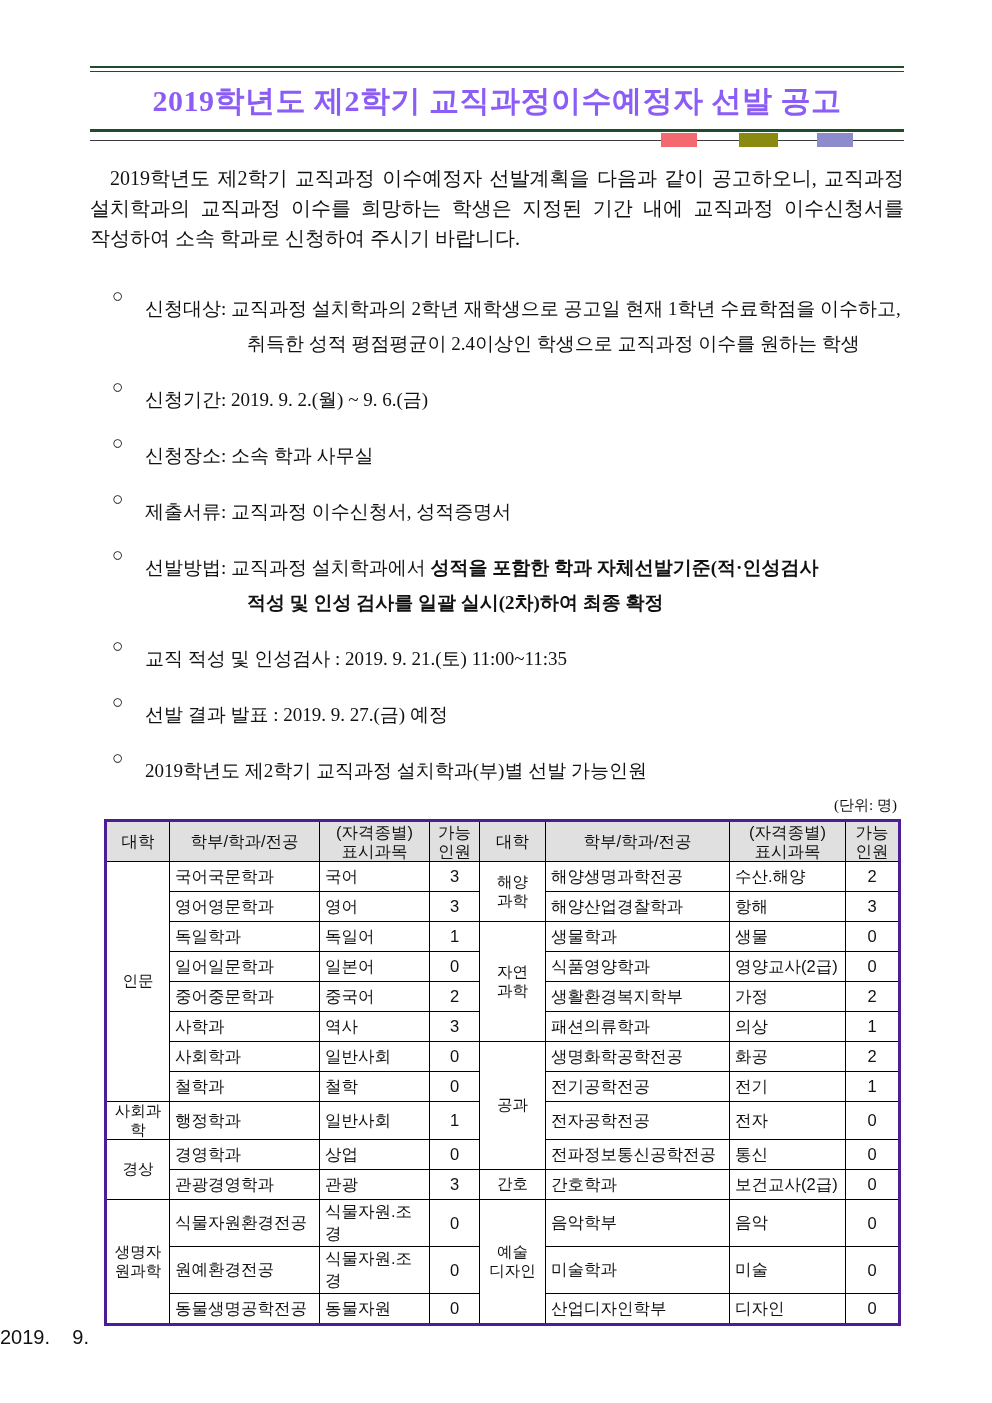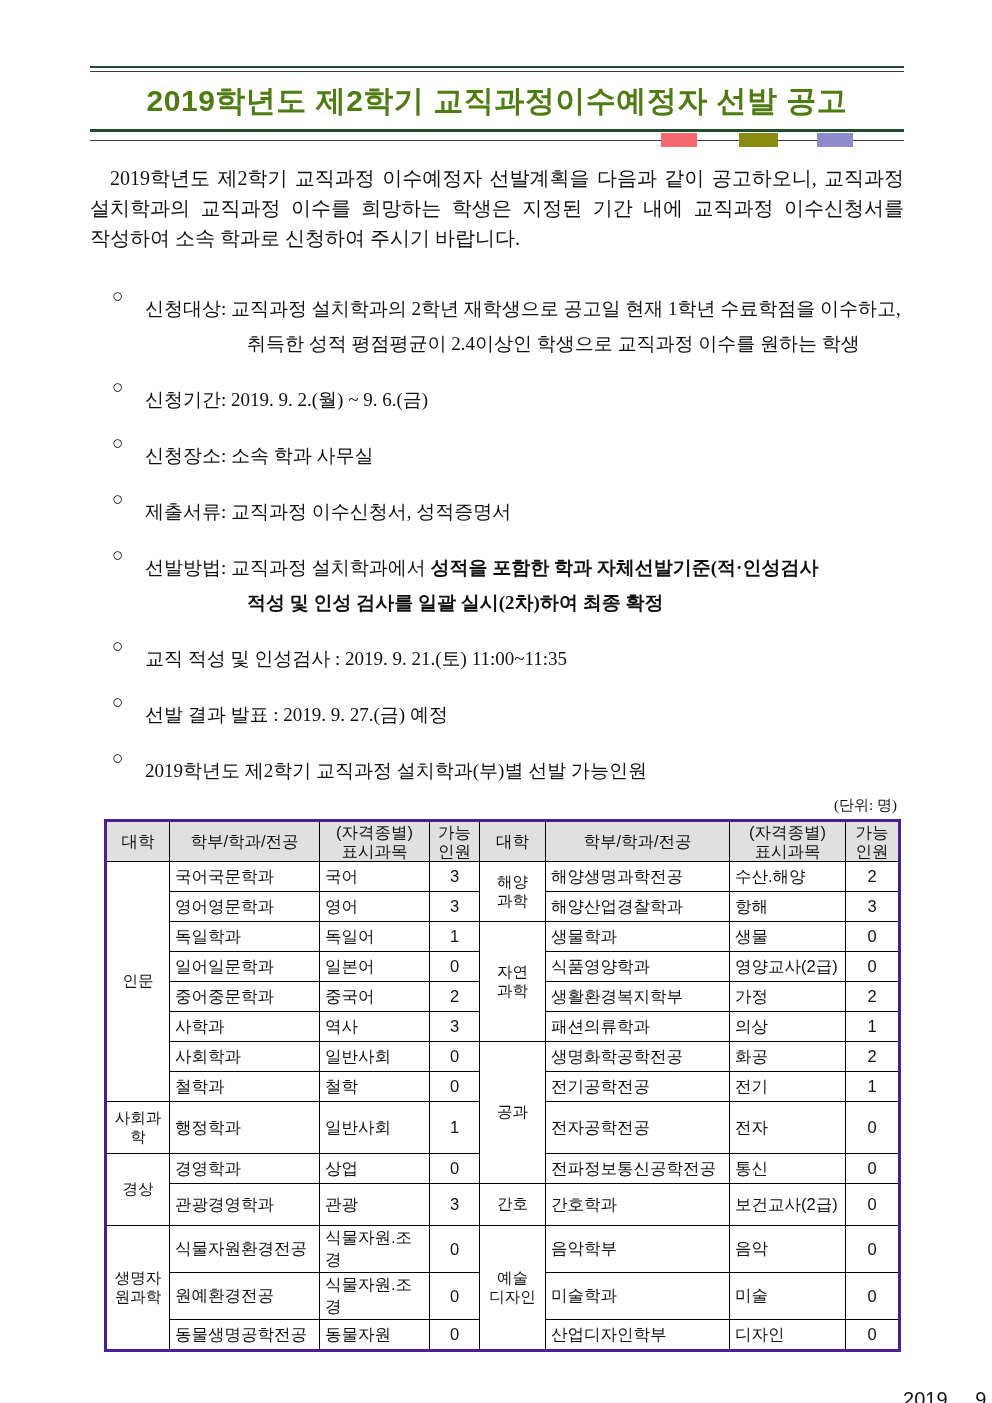--- a/index.html
+++ b/index.html
@@ -43,41 +43,41 @@
   table.seltable{
     border-collapse:collapse;table-layout:fixed;margin-left:104px;
     font-family:"Liberation Sans","DejaVu Sans",sans-serif;
     font-size:16.5px;border:3px solid #4c1d95;
   }
   .seltable th,.seltable td{border:1px solid #000;padding:1px 5px;height:27px;overflow:hidden;}
   .seltable thead th{
     background:#E0E0E0;font-weight:normal;text-align:center;
     white-space:pre-line;line-height:1.12;height:37px;padding:1px 2px;
   }
-  td.c-group{text-align:center;white-space:pre-line;line-height:1.2;padding:7px 1px;font-size:15.5px;}
+  td.c-group{text-align:center;white-space:pre-line;line-height:1.2;padding:0 1px;font-size:15.5px;}
   td.c-dept,td.c-subj{text-align:left;}
   td.c-num{text-align:center;}
   
   .date-line{
-    margin-top:36px;text-align:right;font-size:20px;white-space:pre;
+    text-align:left;font-size:20px;white-space:pre;
     font-family:"Liberation Sans","DejaVu Sans",sans-serif;
   }
   .signature{
     margin-top:52px;text-align:center;font-size:36px;font-weight:bold;
     letter-spacing:5px;white-space:pre;
     font-family:"Liberation Sans","DejaVu Sans",sans-serif;
   }
 </style>
 </head>
 <body>
 
 <div class="title-block">
   <div class="rule-green" style="background: rgb(30, 77, 43);"></div>
   <div class="rule-thin"></div>
-  <h1 class="page-title" style="color: #4d7c0f;">2019학년도 제2학기 교직과정이수예정자 선발 공고</h1>
+  <h1 class="page-title" style="color: #8b5cf6; font-family: Liberation Serif, serif;">2019학년도 제2학기 교직과정이수예정자 선발 공고</h1>
   <div class="rule-green-thick" style="background: rgb(30, 77, 43);"></div>
   <div class="bot-wrap">
     <div class="rule-line"></div>
 
   <span class="sq sq1" style="background: rgb(244, 105, 111);"></span>
       <span class="sq sq2" style="background: rgb(138, 138, 16);"></span>
       <span class="sq sq3" style="background: rgb(141, 139, 203);"></span>
     </div>
 </div>
 

